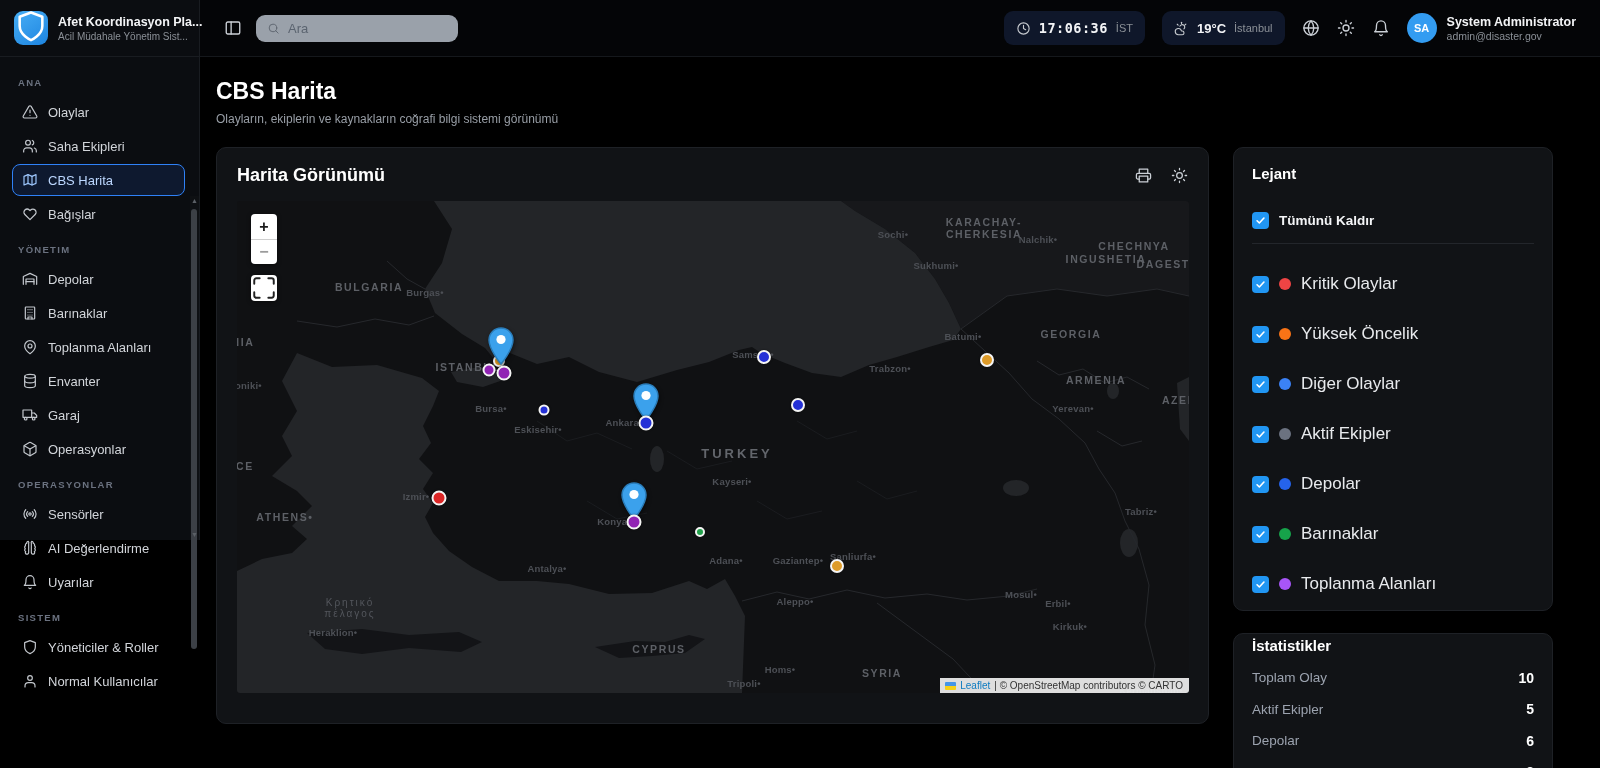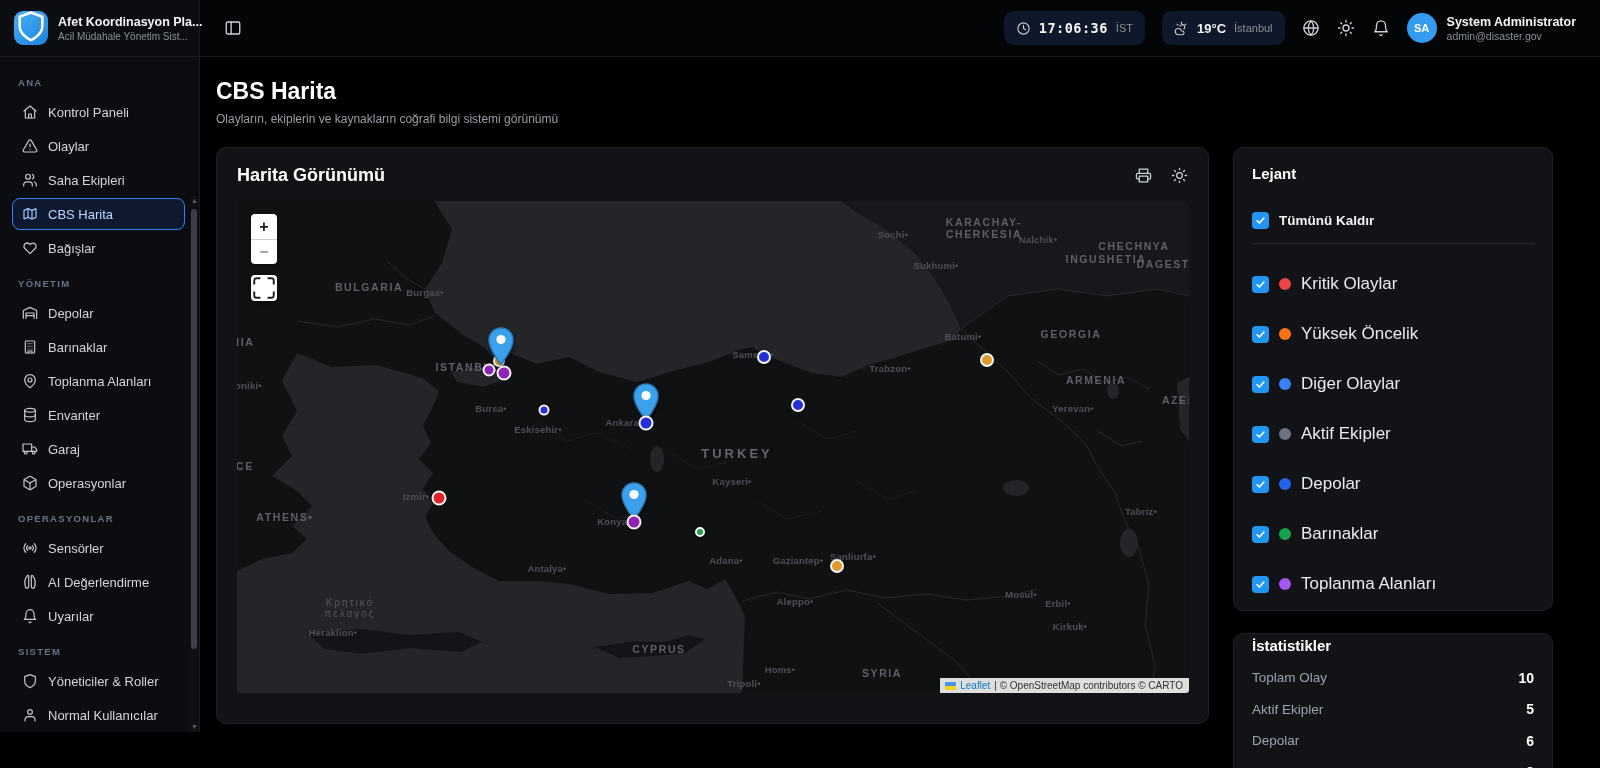--- a/index.html
+++ b/index.html
@@ -1,20 +1,20 @@
 <!DOCTYPE html>
 <html><head>
 <meta charset="utf-8">
 <style>
   * { margin:0; padding:0; box-sizing:border-box; }
   html,body { width:1600px; height:768px; overflow:hidden; background:#000;
     font-family:"Liberation Sans", sans-serif; color:#e5e7eb; }
 
   
-  .sidebar { position:absolute; left:0; top:0; width:200px; height:732px;
+  .sidebar { position:absolute; left:0; top:0; width:200px; height:540px;
     background:#0b0d11; border-right:1px solid #191c21; z-index:20; }
   .sb-header { height:57px; display:flex; align-items:center; gap:10px;
     padding:0 14px; border-bottom:1px solid #191c21; }
   .logo { width:34px; height:34px; border-radius:9px; flex:0 0 auto;
     background:linear-gradient(145deg,#47aef5,#1d84e0); display:flex;
     align-items:center; justify-content:center; color:#fff; }
   .logo svg { width:18px; height:18px; }
   .brand-title { font-size:12.5px; font-weight:bold; color:#f3f4f6; white-space:nowrap; }
   .brand-sub { font-size:10px; color:#8b9097; margin-top:2px; white-space:nowrap; }
   .sb-nav { padding:6px 14px 0 12px; height:calc(768px - 57px); overflow:hidden; }
@@ -139,30 +139,20 @@
         <div class="brand-sub">Acil Müdahale Yönetim Sist...</div>
       </div>
     </div>
     <nav class="sb-nav" id="sidebarNav">
         <div>
     <div class="sb-section-label">ANA</div>
     <div>
             <div class="sb-item">
     <span class="ni">
                 <svg viewBox="0 0 24 24" fill="none" stroke="currentColor" stroke-width="1.8" stroke-linecap="round" stroke-linejoin="round" style="width:100%;height:100%">
-                  <path d="M3 10.5 12 3l9 7.5"></path>
-                  <path d="M5 9.5V21h14V9.5"></path>
-                  <path d="M10 21v-6h4v6"></path>
-                </svg>
-              </span>
-    <span>Kontrol Paneli</span>
-  </div>
-            <div class="sb-item">
-    <span class="ni">
-                <svg viewBox="0 0 24 24" fill="none" stroke="currentColor" stroke-width="1.8" stroke-linecap="round" stroke-linejoin="round" style="width:100%;height:100%">
                   <path d="M10.3 3.6 1.9 18a2 2 0 0 0 1.7 3h16.8a2 2 0 0 0 1.7-3L13.7 3.6a2 2 0 0 0-3.4 0z"></path>
                   <path d="M12 9v4"></path>
                   <path d="M12 17h.01"></path>
                 </svg>
               </span>
     <span>Olaylar</span>
   </div>
             <div class="sb-item">
     <span class="ni">
                 <svg viewBox="0 0 24 24" fill="none" stroke="currentColor" stroke-width="1.8" stroke-linecap="round" stroke-linejoin="round" style="width:100%;height:100%">
@@ -324,20 +314,29 @@
     </div>
   </aside>
 
   <header class="topbar">
     <span class="icon-btn">
         <svg viewBox="0 0 24 24" fill="none" stroke="currentColor" stroke-width="1.8" stroke-linecap="round" stroke-linejoin="round" style="width:100%;height:100%">
           <rect x="3" y="4" width="18" height="16" rx="2"></rect>
           <path d="M9.5 4v16"></path>
         </svg>
       </span>
+    <div class="search-pill">
+      <span class="si">
+          <svg viewBox="0 0 24 24" fill="none" stroke="currentColor" stroke-width="1.8" stroke-linecap="round" stroke-linejoin="round" style="width:100%;height:100%">
+            <circle cx="11" cy="11" r="7"></circle>
+            <path d="m20.5 20.5-4.5-4.5"></path>
+          </svg>
+        </span>
+      <input type="text" placeholder="Ara" style="">
+    </div>
     <div class="tb-right">
       <div class="pill">
         <span class="pi">
             <svg viewBox="0 0 24 24" fill="none" stroke="currentColor" stroke-width="1.8" stroke-linecap="round" stroke-linejoin="round" style="width:100%;height:100%">
               <circle cx="12" cy="12" r="9"></circle>
               <path d="M12 7v5l3.5 2"></path>
             </svg>
           </span>
         <span class="time-txt">17:06:36</span>
         <span class="pill-sub">İST</span>

